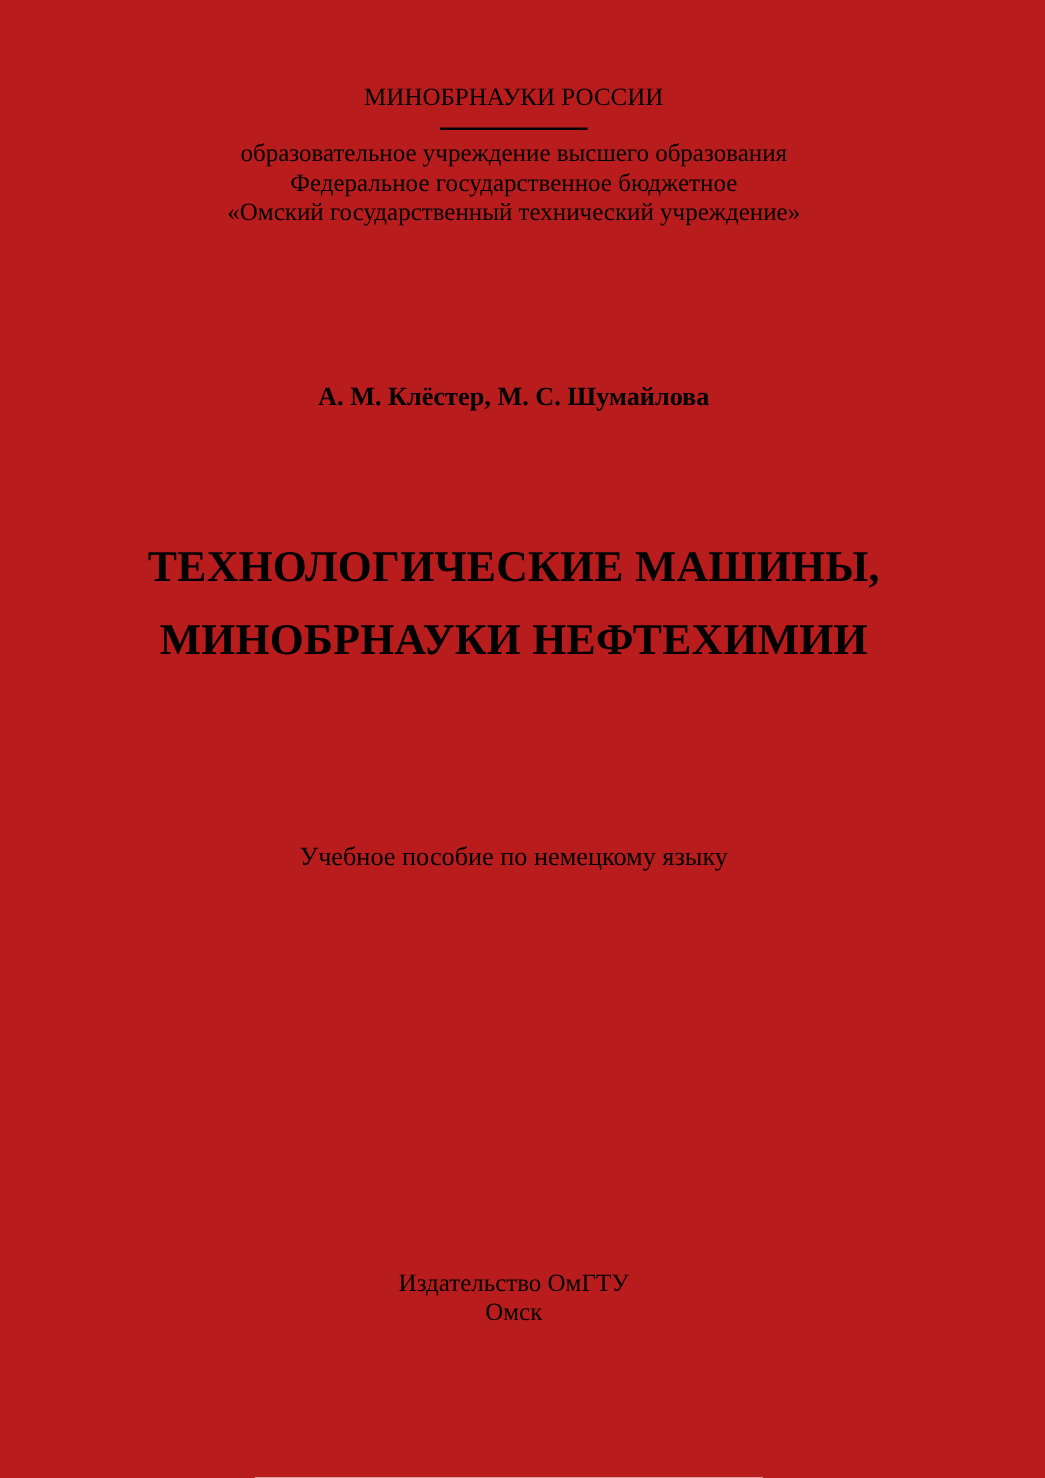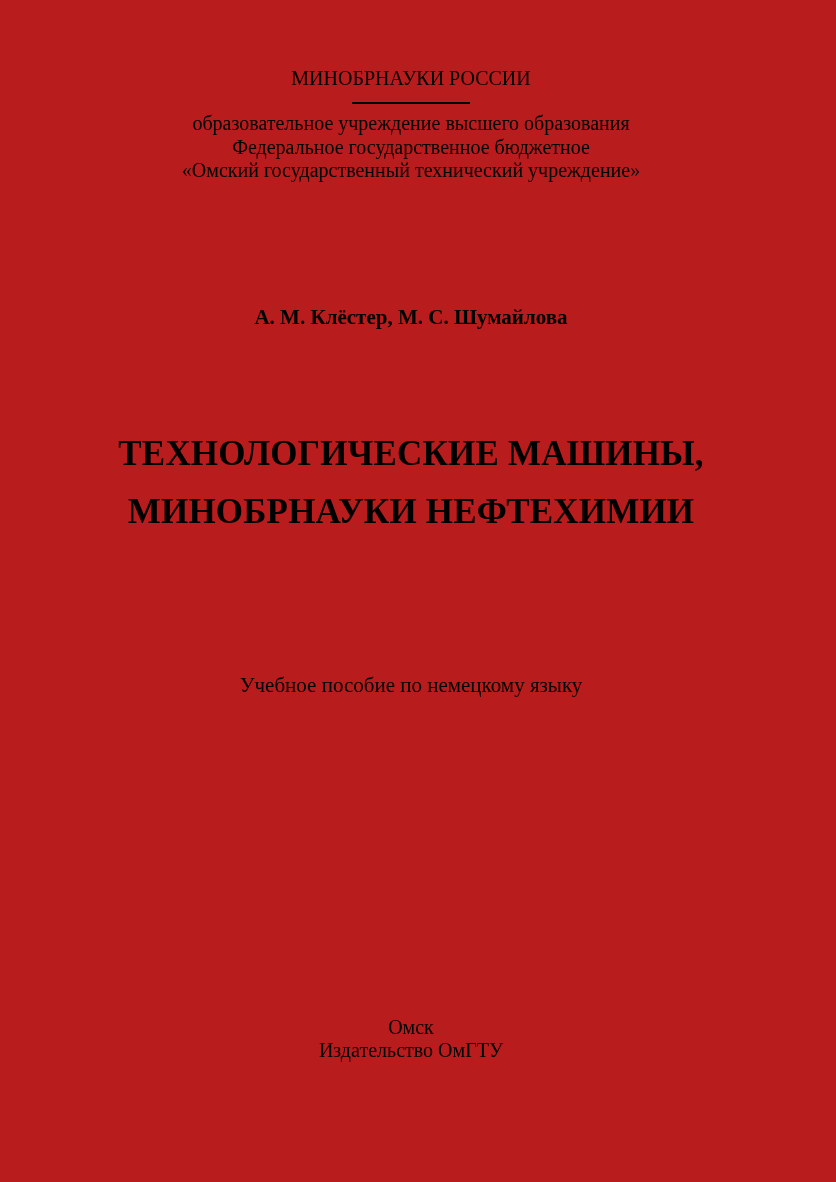--- a/index.html
+++ b/index.html
@@ -90,17 +90,17 @@
   <div class="tb authors">А. М. Клёстер, М. С. Шумайлова</div>
 
   <h1 class="tb title">
     <span class="title-line">ТЕХНОЛОГИЧЕСКИЕ МАШИНЫ,</span>
     <span class="title-line">МИНОБРНАУКИ НЕФТЕХИМИИ</span>
   </h1>
 
   <div class="tb subtitle">Учебное пособие по немецкому языку</div>
 
   <div class="tb imprint">
+    <div>Издательство ОмГТУ</div>
     <div>Омск</div>
-    <div>Издательство ОмГТУ</div>
   </div>
 
 </div>
 
 </body></html>

